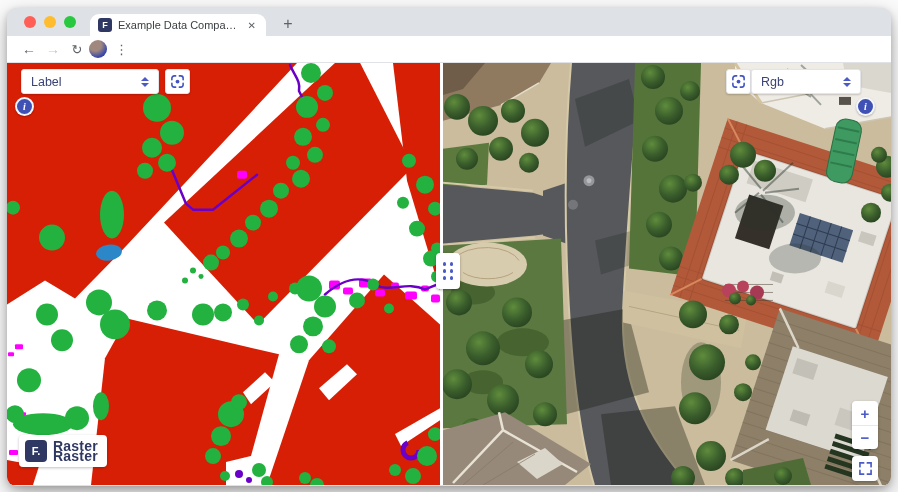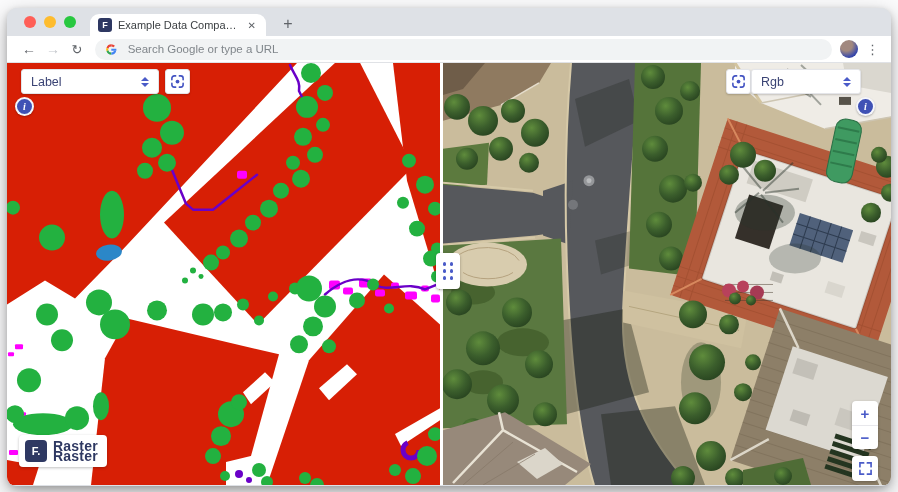--- a/index.html
+++ b/index.html
@@ -65,33 +65,20 @@
       <span class="tab-title">Example Data Comparison App</span>
       <span class="tab-close">✕</span>
     </div>
     <div class="newtab">+</div>
   </div>
 
   <div class="toolbar">
     <div class="navbtn">←</div>
     <div class="navbtn disabled">→</div>
     <div class="navbtn" style="font-size:13px">↻</div>
-    <div class="addressbar">
-      <svg width="13" height="13" viewBox="0 0 16 16">
-        <path d="M8 1.5 A6.5 6.5 0 0 1 12.6 3.4 L10.7 5.3 A3.8 3.8 0 0 0 8 4.2 Z" fill="#ea4335"></path>
-        <path d="M12.6 3.4 A6.5 6.5 0 0 1 14.5 8 L8 8 Z" fill="#ea4335" opacity="0"></path>
-        <path d="M1.5 8 A6.5 6.5 0 0 1 8 1.5 L8 4.2 A3.8 3.8 0 0 0 4.2 8 Z" fill="#fbbc05" opacity="0"></path>
-        <path d="M8 1.5 A6.5 6.5 0 0 0 1.9 5.8 L4.2 7.2 A3.8 3.8 0 0 1 8 4.2 Z" fill="#ea4335"></path>
-        <path d="M1.9 5.8 A6.5 6.5 0 0 0 1.9 10.2 L4.2 8.8 A3.8 3.8 0 0 1 4.2 7.2 Z" fill="#fbbc05"></path>
-        <path d="M1.9 10.2 A6.5 6.5 0 0 0 8 14.5 L8 11.8 A3.8 3.8 0 0 1 4.2 8.8 Z" fill="#34a853"></path>
-        <path d="M8 14.5 A6.5 6.5 0 0 0 14.3 9.5 L11.6 9.5 A3.8 3.8 0 0 1 8 11.8 Z" fill="#4285f4"></path>
-        <path d="M8 7 L14.4 7 L14.4 9.5 L8 9.5 Z" fill="#4285f4"></path>
-      </svg>
-      <input type="text" placeholder="Search Google or type a URL" style="">
-    </div>
     <div class="avatar"></div>
     <div class="menu-dots">⋮</div>
   </div>
 
   <div class="maps">
 
     <div class="pane left">
       <svg class="canvas" viewBox="0 0 433 423" preserveAspectRatio="none">
         <rect x="0" y="0" width="433" height="423" fill="#ffffff"></rect>
         <g fill="#d71f05">

